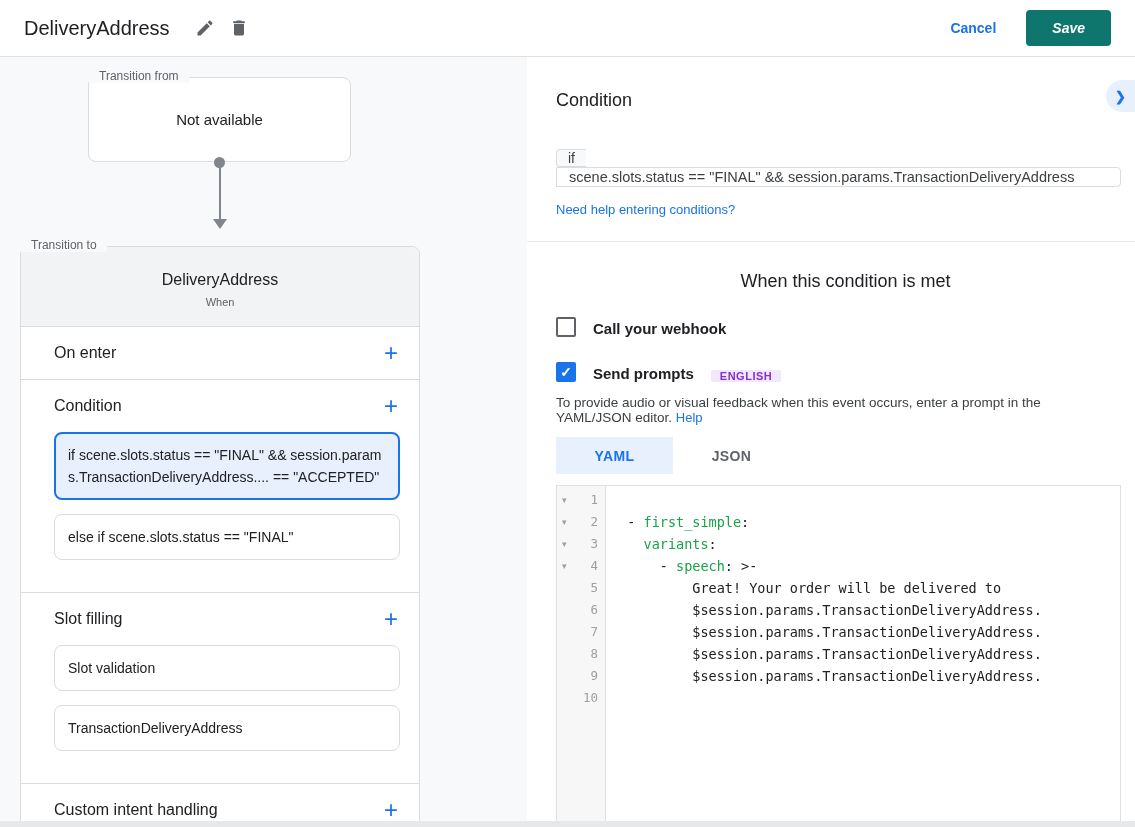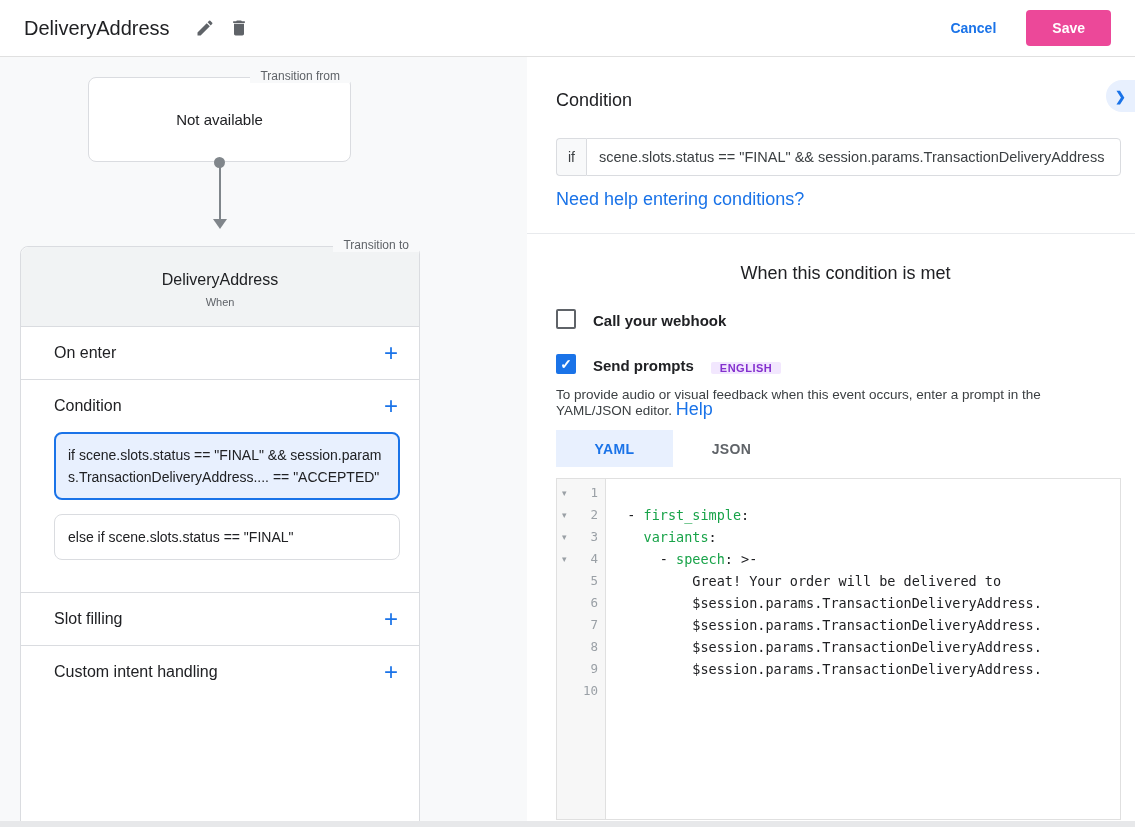--- a/index.html
+++ b/index.html
@@ -10,31 +10,31 @@
   
   .hdr { height:57px; display:flex; align-items:center; padding:0 24px;
          border-bottom:1px solid #e0e0e0; background:#fff; }
   .hdr-title { font-size:20px; font-weight:400; color:#202124; margin-right:18px; }
   .icon-btn { width:34px; height:34px; border:none; background:transparent; cursor:pointer;
               display:flex; align-items:center; justify-content:center; }
   .icon-btn svg { fill:#5f6368; }
   .hdr-spacer { flex:1; }
   .btn-text { border:none; background:transparent; color:#1a73e8; font-size:14px;
               font-weight:600; margin-right:30px; cursor:pointer; font-family:inherit; }
-  .btn-primary { border:none; background:#ec4899; color:#fff; font-size:14px; font-weight:600;
-              padding:10px 26px; border-radius:4px; cursor:pointer; font-family:inherit; }
+  .btn-primary { border:none; background:#0f766e; color:#fff; font-size:14px; font-weight:600;
+              padding:10px 26px; border-radius:4px; cursor:pointer; font-family:inherit;font-style:italic; }
 
   
   .body { display:flex; height:770px; }
   .left { width:527px; flex:none; background:#f8f9fa; position:relative; overflow:hidden; }
   .right { flex:1; background:#fff; position:relative; padding-left:29px; overflow:hidden; }
 
   
   .fieldset { border:1px solid #dadce0; border-radius:8px; background:#fff; position:relative; }
-  .legend { position:absolute; top:-9px; left:0; right:0; text-align:right; font-size:12px; color:#5f6368; }
+  .legend { position:absolute; top:-9px; left:0; right:0; text-align:left; font-size:12px; color:#5f6368; }
   .legend span { background:#f8f9fa; padding:0 10px; }
   .from-box { position:absolute; left:88px; top:20px; width:263px; height:85px; }
   .from-box .val { height:100%; display:flex; align-items:center; justify-content:center;
                    font-size:15px; color:#202124; }
 
   
   .dot { position:absolute; left:214px; top:100px; width:11px; height:11px; border-radius:50%; background:#80868b; }
   .stem { position:absolute; left:219px; top:105px; width:2px; height:58px; background:#80868b; }
   .arrowhead { position:absolute; left:213px; top:162px; width:0; height:0;
                border-left:7px solid transparent; border-right:7px solid transparent;
@@ -55,28 +55,28 @@
   .mini-card { margin:0 19px 14px 33px; border:1px solid #dadce0; border-radius:8px;
                background:#fff; padding:11px 13px; font-size:14px; color:#202124;
                line-height:22px; word-break:break-all; cursor:pointer; }
   .mini-card.selected { background:#e8f0fe; border:2px solid #1a73e8; padding:10px 12px; }
 
   
   .cond-title { margin-top:33px; font-size:18px; font-weight:400; color:#202124; }
   .pill { position:absolute; top:23px; right:0; width:29px; height:32px; background:#e8f0fe;
           border-radius:16px 0 0 16px; display:flex; align-items:center; justify-content:center;
           color:#1a73e8; font-size:13px; font-weight:700; cursor:pointer; }
-  .if-row { margin-top:27px; display:flex; width:565px; height:38px; }
+  .if-row { margin-top:38px; display:flex; width:565px; height:38px;flex-direction:column; }
   .if-label { width:30px; flex:none; background:#f8f9fa; border:1px solid #dadce0; border-right:none;
               border-radius:4px 0 0 4px; display:flex; align-items:center; justify-content:center;
               font-size:14px; color:#3c4043; }
   .if-input { flex:1; border:1px solid #dadce0; border-radius:0 4px 4px 0; background:#fff;
               display:flex; align-items:center; padding:0 12px; font-size:14.5px; color:#3c4043;
               white-space:nowrap; overflow:hidden; }
-  .link { color:#1a73e8; font-size:18px; text-decoration:none; }
+  .link { color:#1a73e8; font-size:13px; text-decoration:none; }
   .help-link-row { margin-top:13px; }
   .rule { margin-top:23px; margin-left:-29px; height:1px; background:#e8eaed; }
   .when-title { margin-top:29px; font-size:18px; font-weight:400;text-align:center; }
   .check-row { display:flex; align-items:flex-end; margin-top:25px; }
   .cbx { width:20px; height:20px; border:2px solid #5f6368; border-radius:2px; flex:none; cursor:pointer; }
   .cbx.checked { border:none; background:#1a73e8; color:#fff; display:flex; align-items:center;
                  justify-content:center; font-size:14px; font-weight:700; }
   .check-label { margin-left:17px; font-size:15px; font-weight:700; color:#202124; }
   .badge { margin-left:17px; background:#f2e7fe; color:#8430ce; font-size:11px; font-weight:700;
            letter-spacing:.5px; padding:0 9px; border-radius:2px; }
@@ -162,20 +162,24 @@
               <div class="mini-card selected">if scene.slots.status == "FINAL" &amp;&amp; session.params.TransactionDeliveryAddress.... == "ACCEPTED"</div>
               <div class="mini-card">else if scene.slots.status == "FINAL"</div>
             </div>
         </div>
 
         <div class="sect">
           <div class="sect-head">
             <span class="sect-label">Slot filling</span>
             <span class="plus">+</span>
           </div>
+          <div class="card-list">
+              <div class="mini-card">Slot validation</div>
+              <div class="mini-card">TransactionDeliveryAddress</div>
+            </div>
         </div>
 
         <div class="sect">
           <div class="sect-head">
             <span class="sect-label">Custom intent handling</span>
             <span class="plus">+</span>
           </div>
         </div>
       </div>
     </div>

